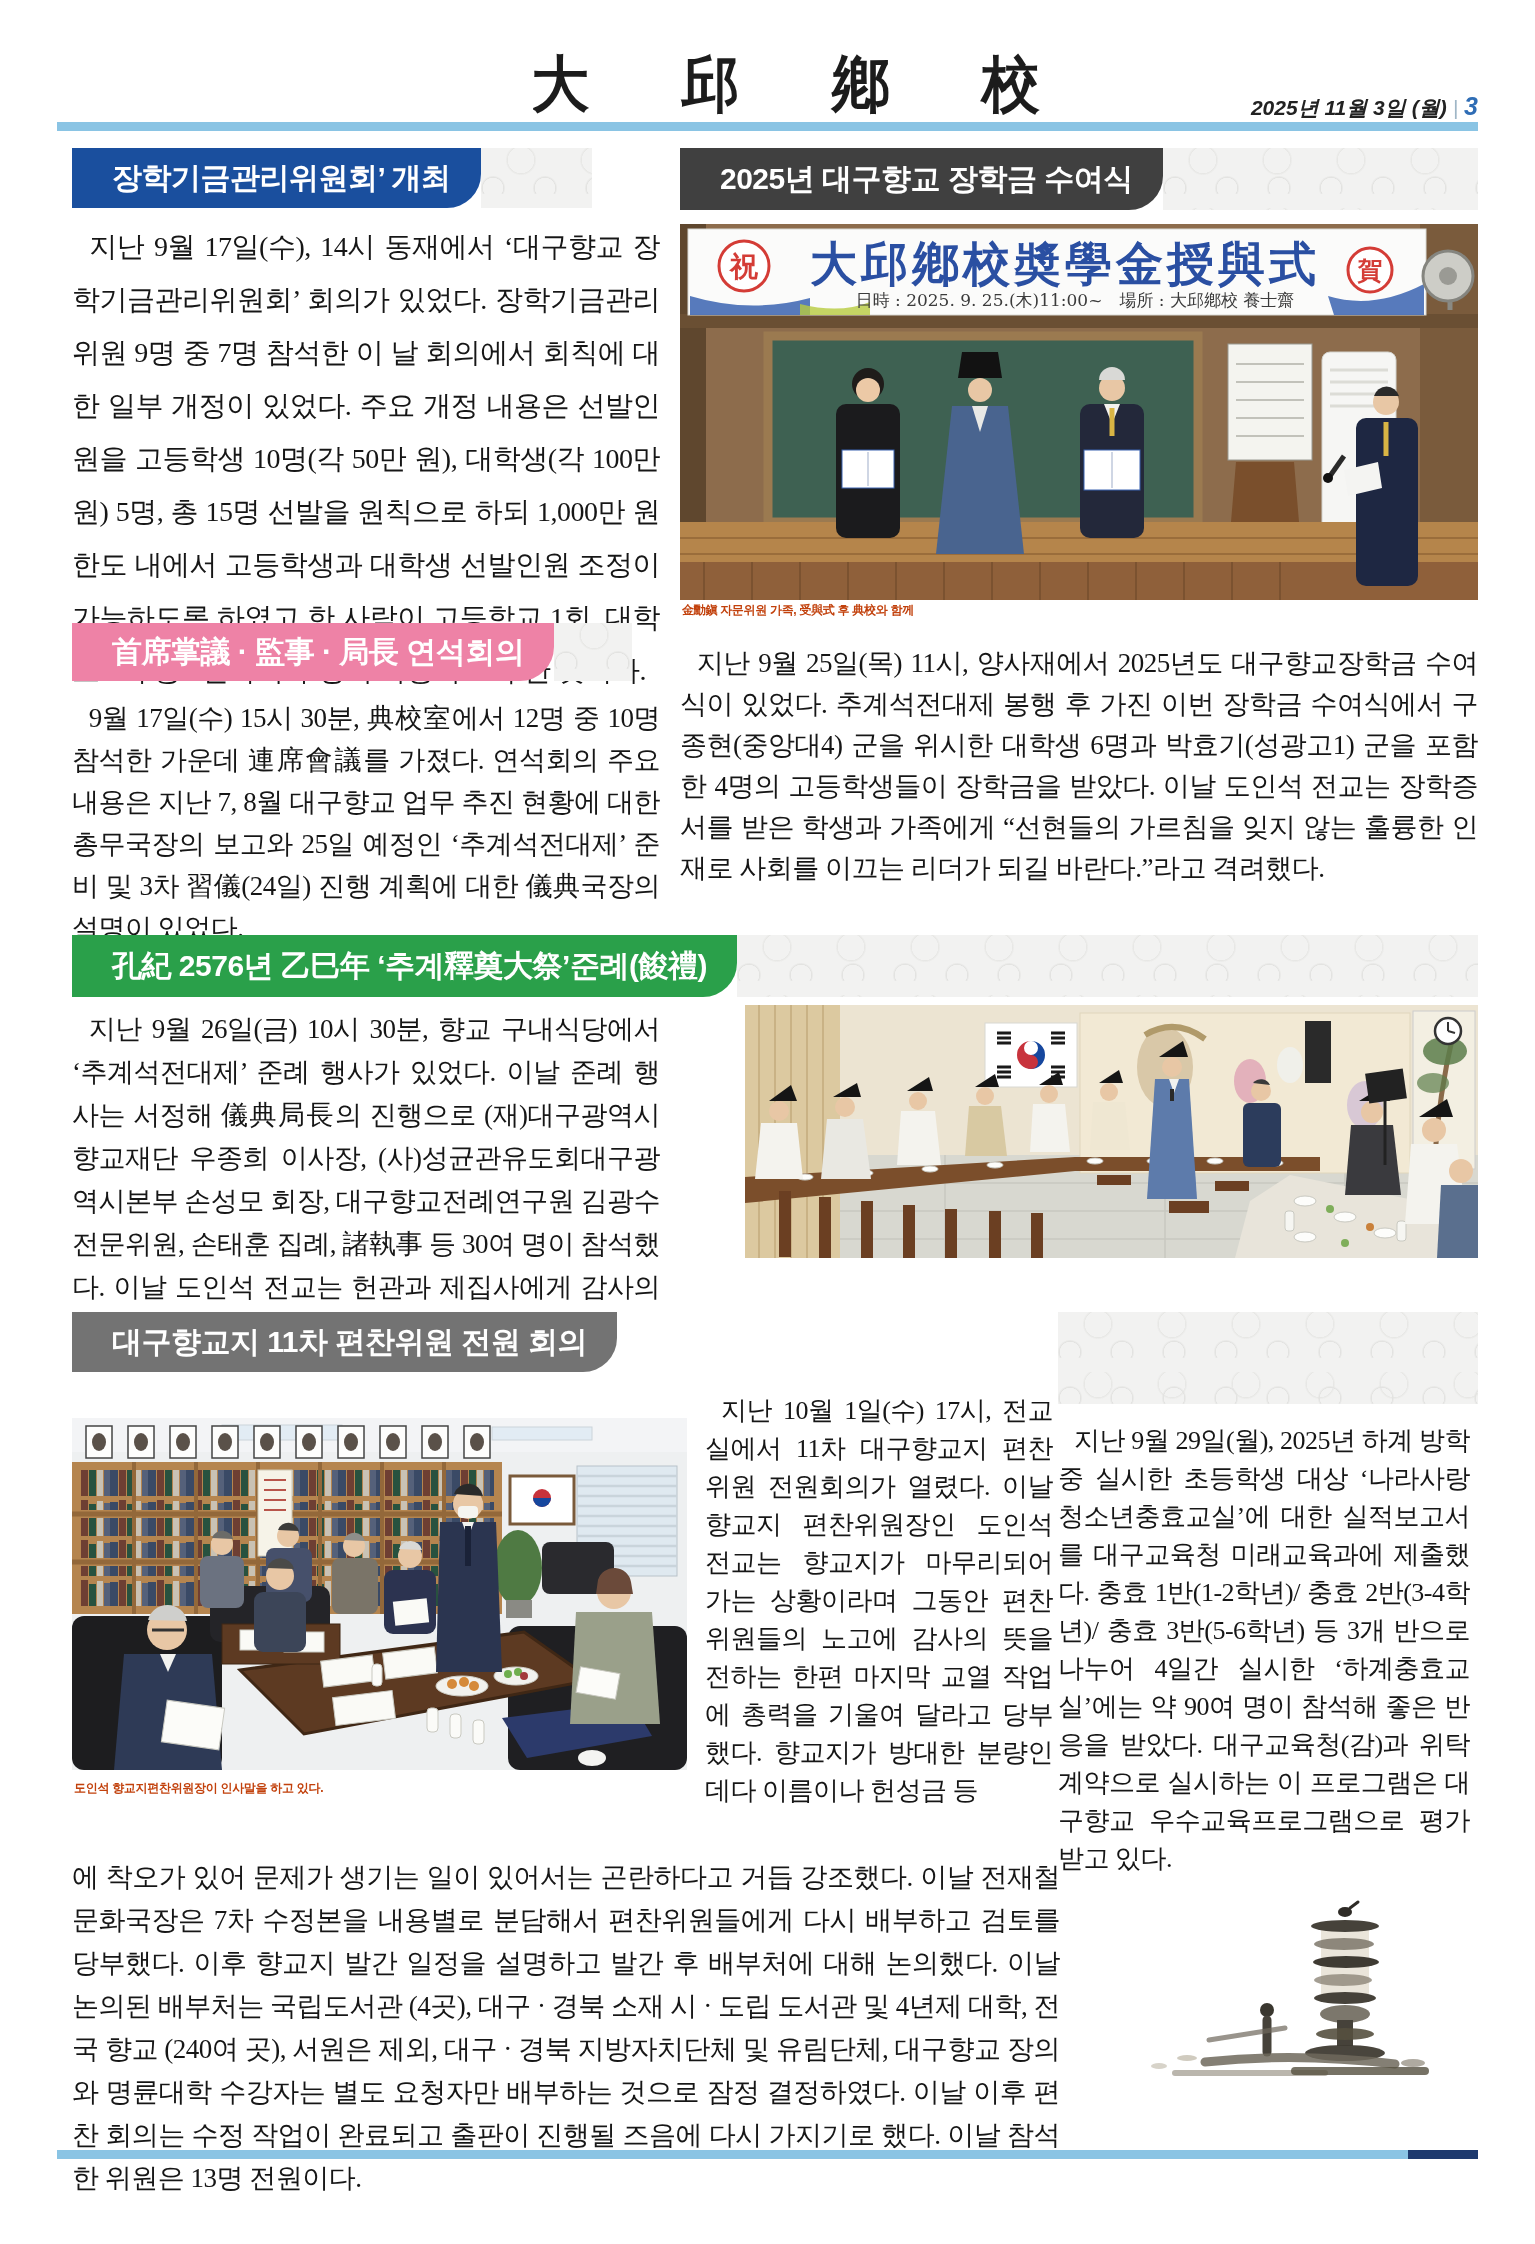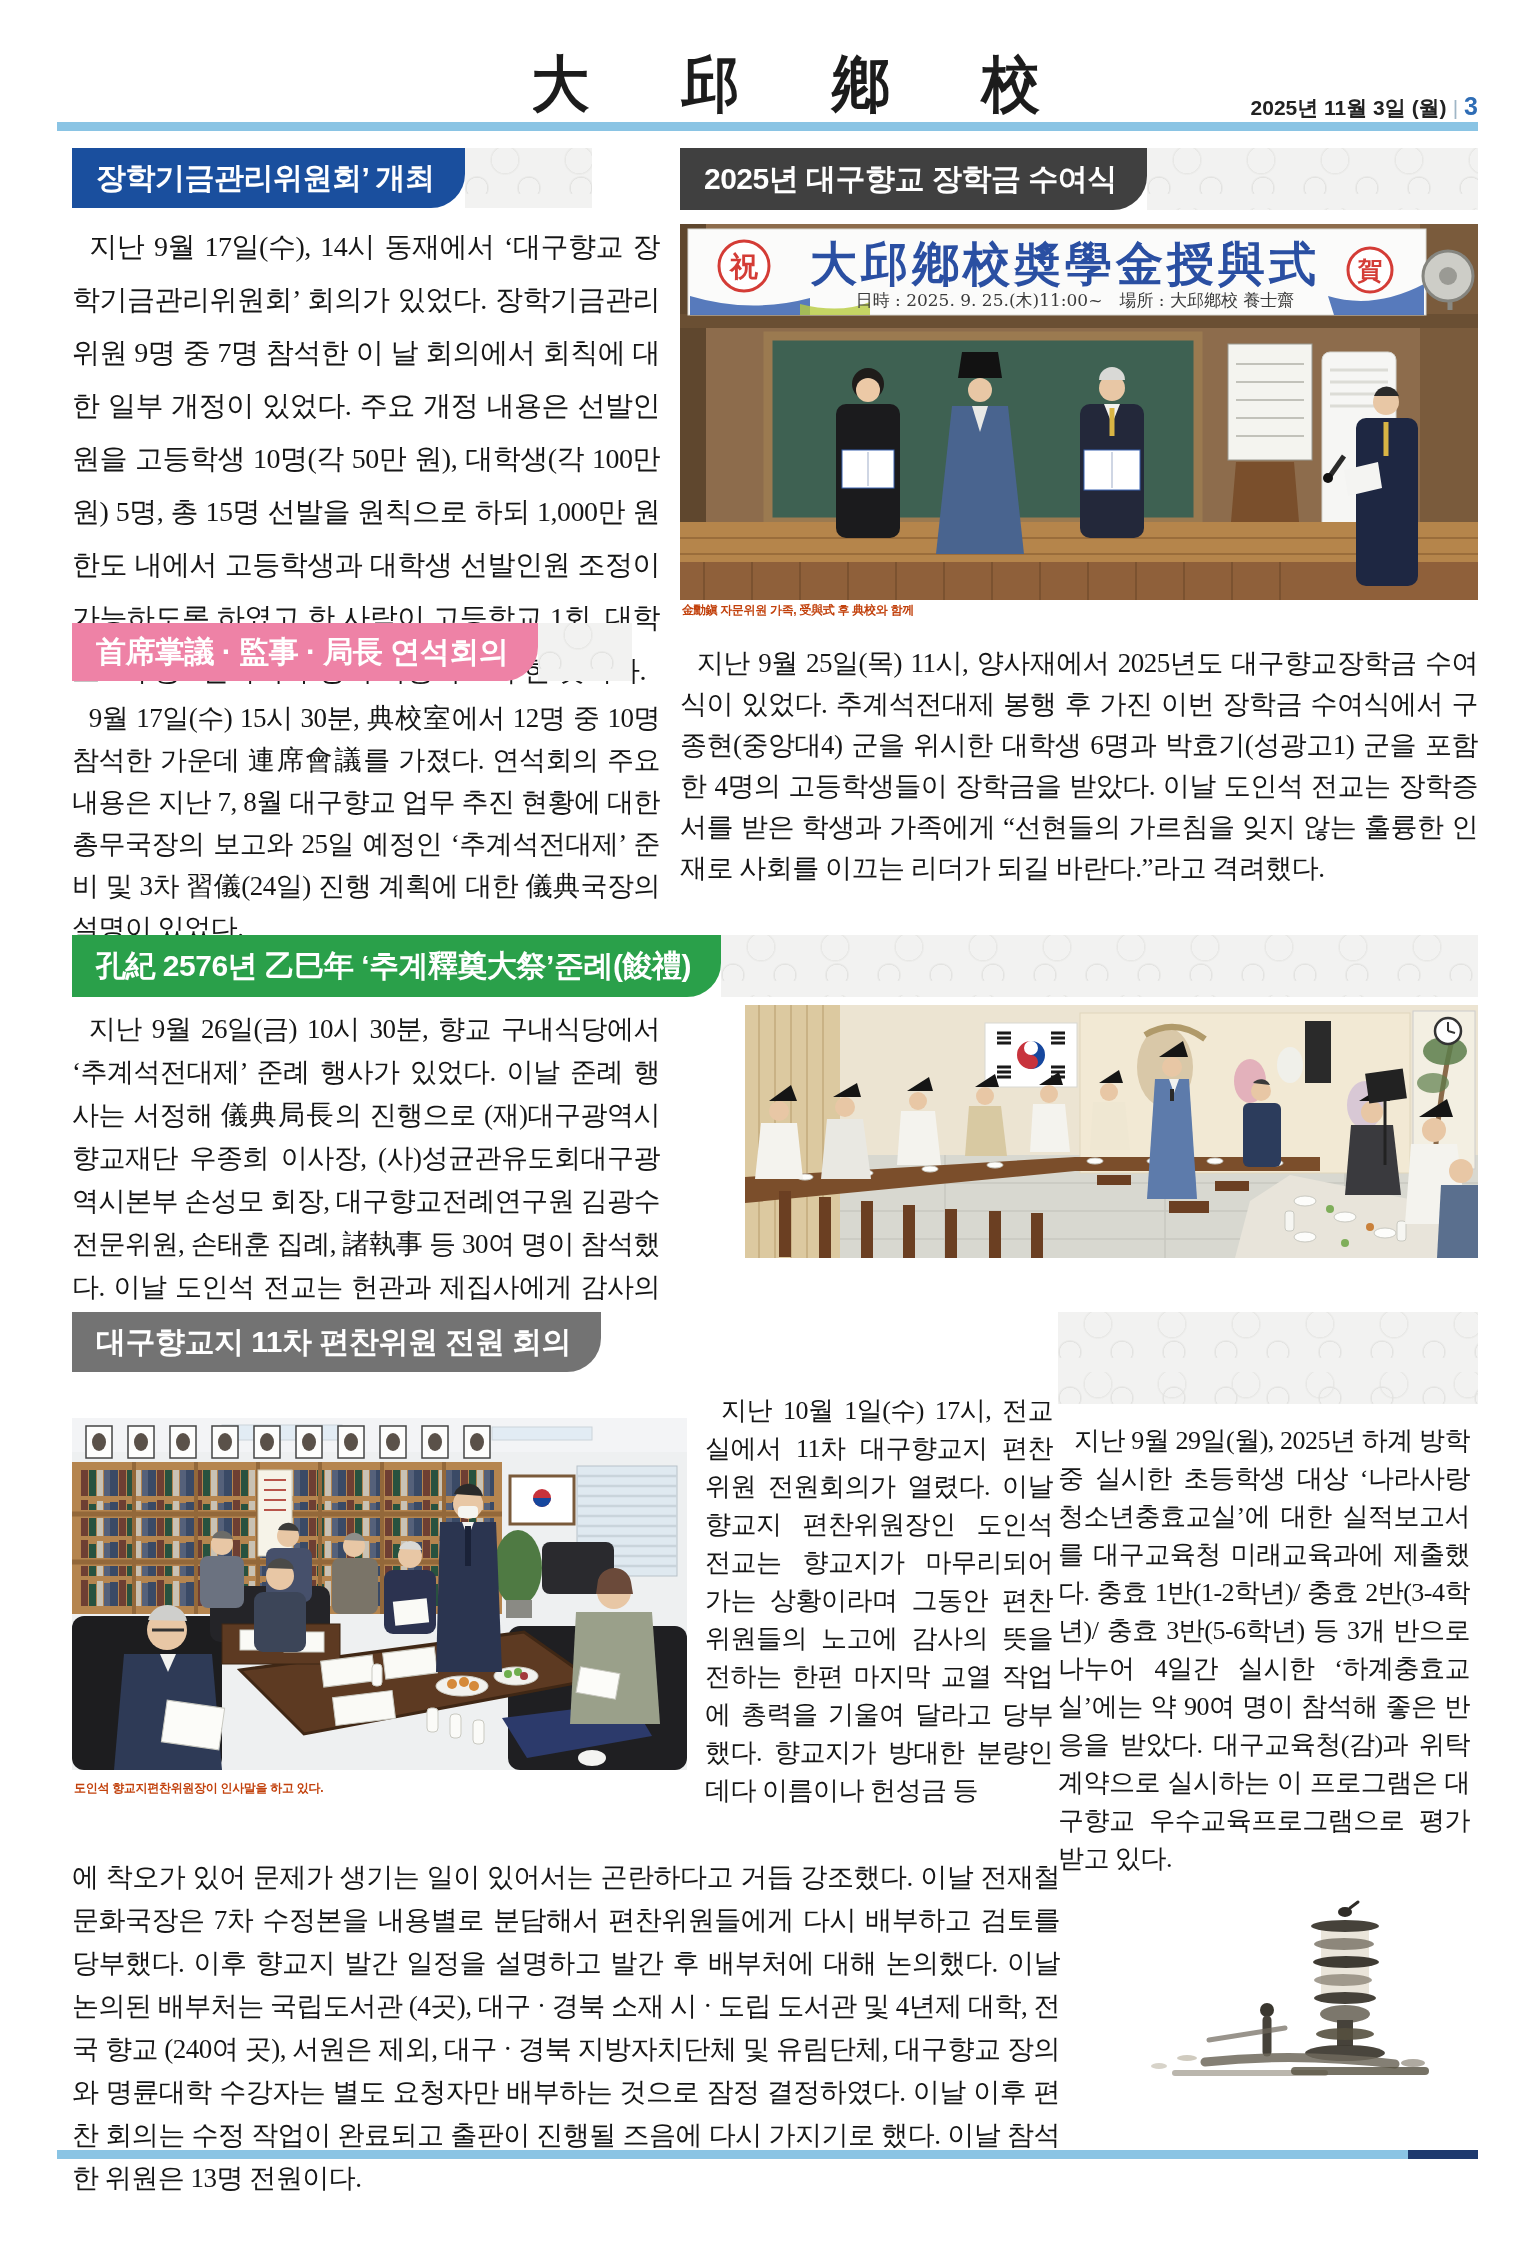--- a/index.html
+++ b/index.html
@@ -1,28 +1,28 @@
 <!DOCTYPE html>
 <html><head>
 <meta charset="utf-8">
 <style>
   html,body{margin:0;padding:0;background:#ffffff;}
   body{width:1535px;height:2244px;position:relative;font-family:"Liberation Serif","DejaVu Serif",serif;color:#1a1a1a;overflow:hidden;}
   .abs{position:absolute;}
 
   
   .masthead{left:0;top:46px;width:100%;text-align:center;font-family:"DejaVu Serif","Liberation Serif",serif;font-weight:bold;font-size:58px;letter-spacing:36px;padding-left:36px;color:#1c1c1c;transform:scaleY(1.05);}
-  .dateline{right:57px;top:92px;font-family:"Liberation Sans","DejaVu Sans",sans-serif;font-size:21px;color:#222;font-weight:600;}
+  .dateline{right:57px;top:92px;font-family:"Liberation Sans","DejaVu Sans",sans-serif;font-size:21px;color:#222;font-weight:600;font-style:italic;}
   .dateline .sep{color:#9fb6c6;font-weight:400;padding:0 6px;}
   .dateline .pageno{color:#2f6db5;font-size:25px;font-weight:bold;}
   .rule{left:57px;width:1421px;height:9px;background:#8ac4e4;}
 
   
   .banner{display:flex;align-items:stretch;}
-  .blabel{color:#fff;font-family:"Liberation Sans","DejaVu Sans",sans-serif;font-weight:bold;font-size:30px;display:flex;align-items:center;padding:0 30px 0 24px;border-radius:0 0 34px 0;white-space:nowrap;letter-spacing:-0.5px;}
+  .blabel{color:#fff;font-family:"Liberation Sans","DejaVu Sans",sans-serif;font-weight:bold;font-size:30px;display:flex;align-items:center;padding:0 30px 0 40px;border-radius:0 0 34px 0;white-space:nowrap;letter-spacing:-0.5px;}
   .blabel.two{font-size:26px;line-height:1.25;white-space:normal;}
   .bfill{flex:1;background-color:#f2f2f1;background-image:radial-gradient(circle at 12px 40px, rgba(0,0,0,0) 10px, #e2e2e0 10.5px, rgba(0,0,0,0) 12.5px),radial-gradient(circle at 40px 12px, rgba(0,0,0,0) 13px, #e7e7e5 13.5px, rgba(0,0,0,0) 15.5px);background-size:52px 46px,74px 60px;}
   .c-blue{background:#1a4f9e;} .c-yellow{background:#404040;text-align:center;} .c-pink{background:#ee82a6;}
   .c-green{background:#2aa04a;} .c-maroon{background:#737373;} .c-purple{background:#a96ba7;}
 
   
   .bt{font-size:28px;line-height:53px;text-align:justify;word-break:break-all;letter-spacing:-0.5px;color:#161616;}
   .bt.ind{text-indent:0.62em;}
   .lh41{font-size:27px;line-height:41px;}
   .lh42{font-size:27px;line-height:42px;}

